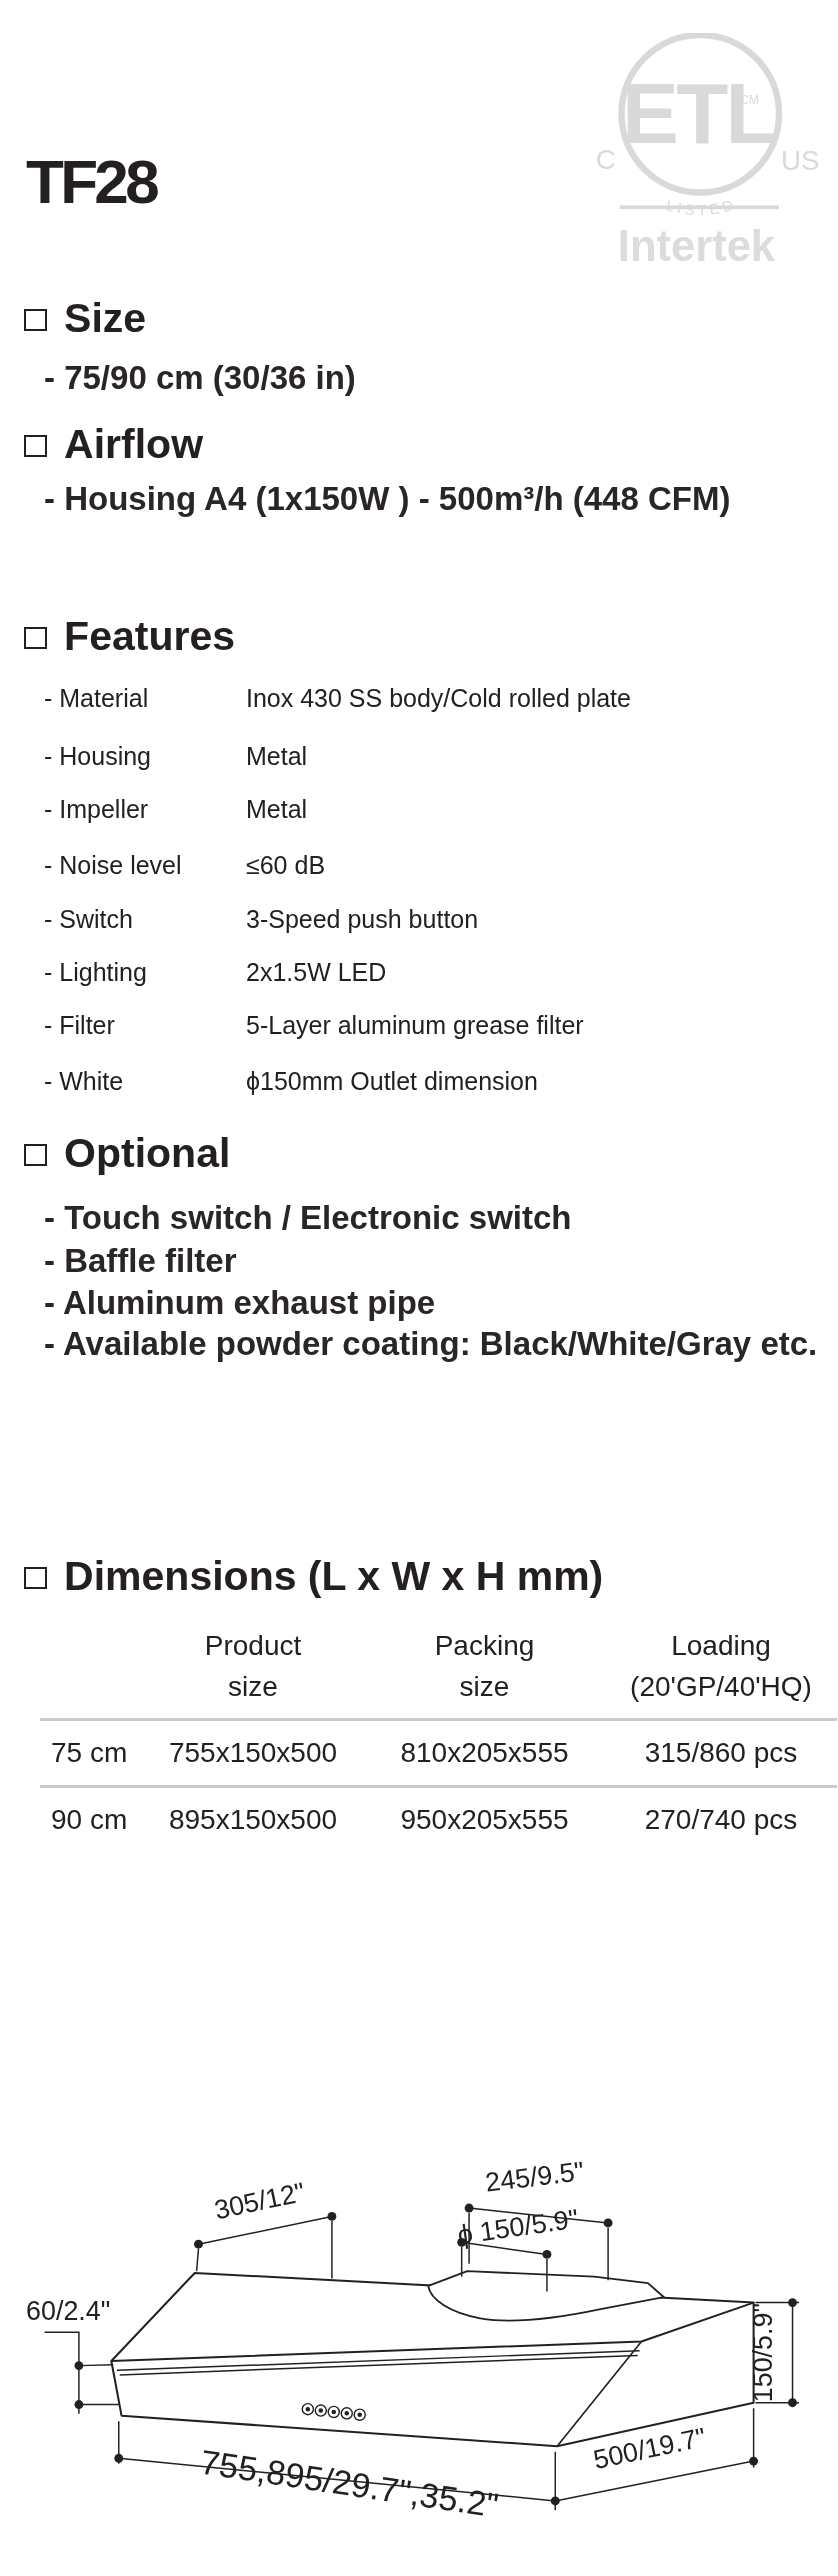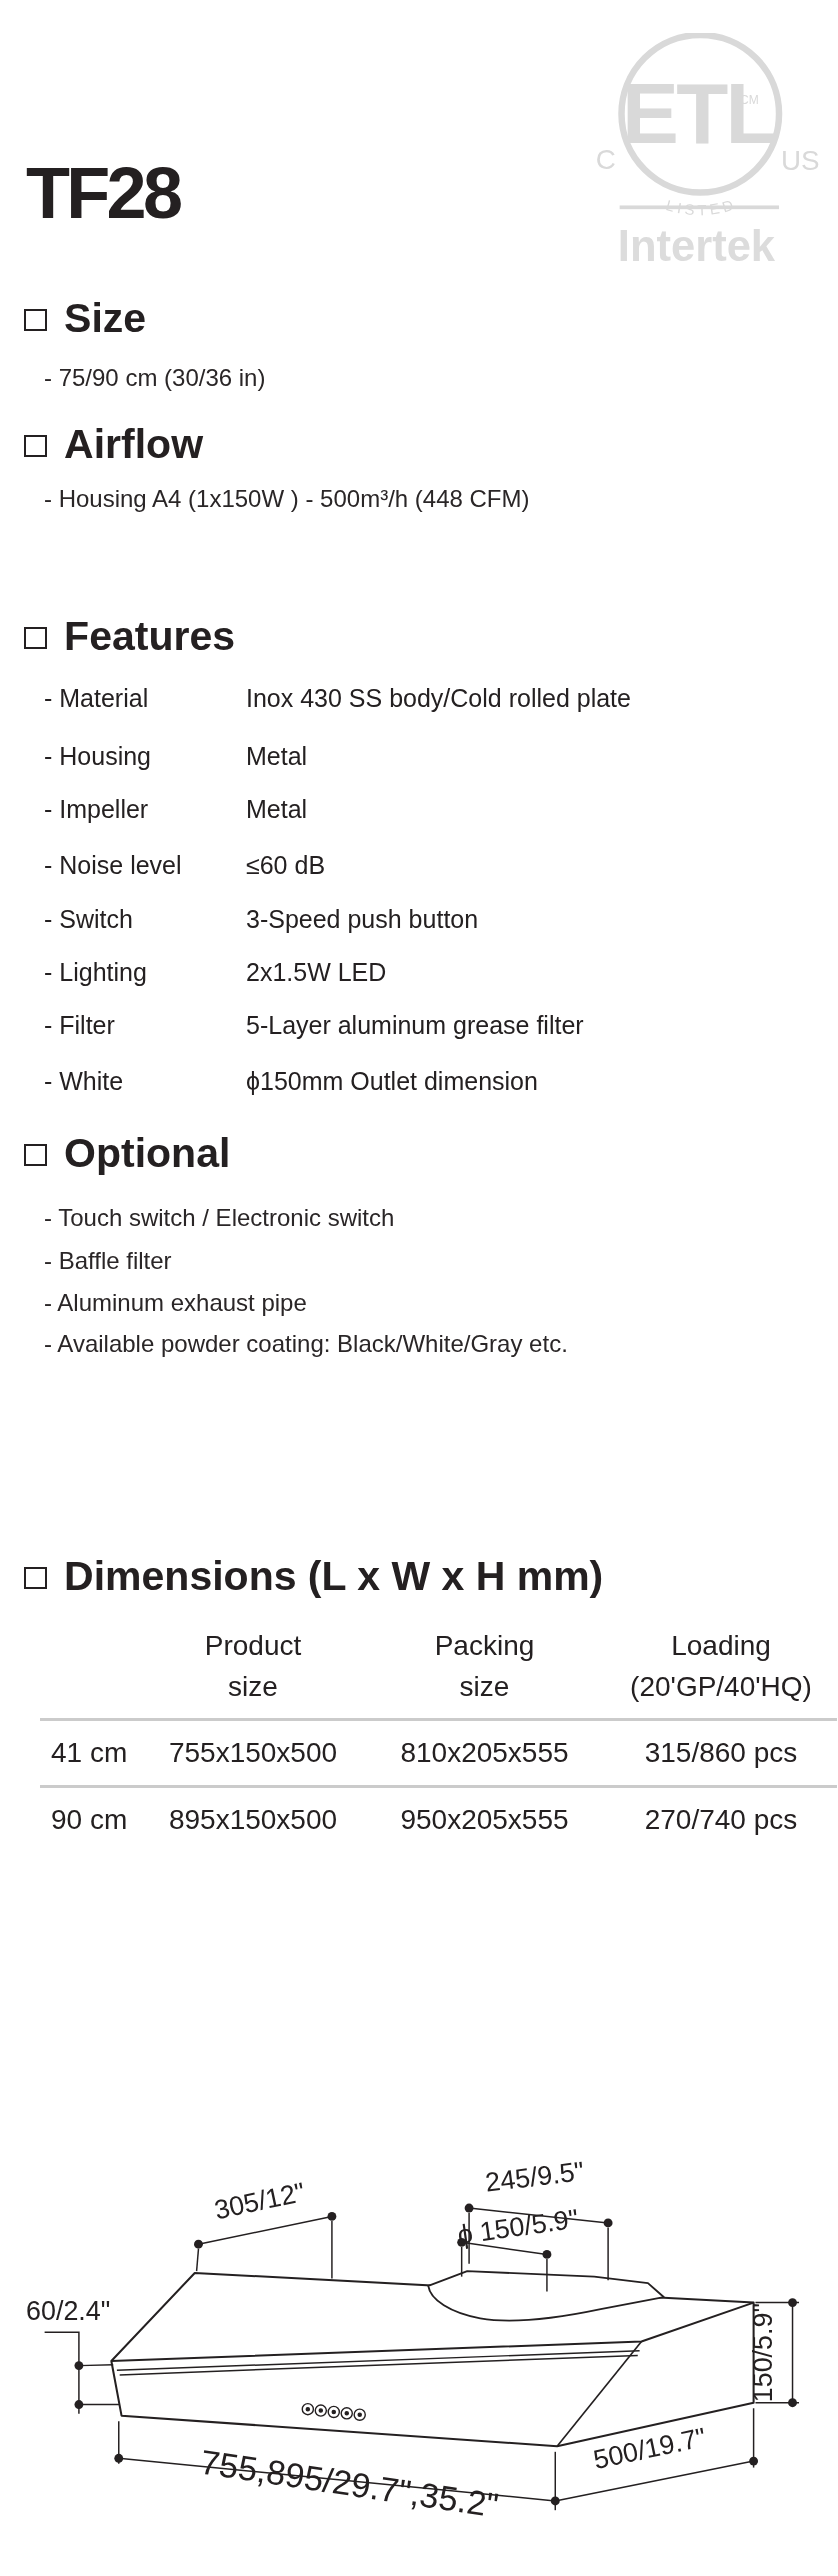--- a/index.html
+++ b/index.html
@@ -1,28 +1,28 @@
 <!DOCTYPE html>
 <html style="font-size:15px"><head>
 <meta charset="utf-8">
 <style>
   html,body{margin:0;padding:0;background:#fff;}
   .page{
     position:relative;width:839px;height:2576px;background:#ffffff;
     font-family:"Liberation Sans","DejaVu Sans",sans-serif;color:#242021;overflow:hidden;
   }
   .page-title{
-    position:absolute;left:26px;top:109px;font-size:72px;font-weight:700;
+    position:absolute;left:26px;top:109px;font-size:62px;font-weight:700;
     letter-spacing:-3.7px;color:#242021;line-height:1;
   }
   .logo-svg{position:absolute;left:552px;top:33px;}
   .sec-head{position:absolute;left:24px;display:flex;align-items:center;gap:17.6px;}
   .sq{width:18.5px;height:18.5px;border:2.8px solid #242021;flex:0 0 auto;margin-top:2.8px;}
   .sec-head h2{margin:0;font-size:41px;font-weight:700;line-height:43px;letter-spacing:0;}
-  .item{position:absolute;left:44px;font-size:24px;line-height:30px;font-weight:400;color:#2a2627;white-space:nowrap;}
+  .item{position:absolute;left:44px;font-size:33px;line-height:30px;font-weight:700;color:#2a2627;white-space:nowrap;}
   .feat-row{position:absolute;left:44px;right:18.5px;font-size:25px;line-height:30px;white-space:nowrap;}
   .feat-label{display:inline-block;width:208px;}
   .feat-value{position:absolute;left:202px;top:0;}
   .dim-table{
     position:absolute;left:40px;top:1618px;width:797px;
     display:grid;grid-template-columns:102px 222px 241px 232px;font-size:28px;
   }
   .hcell{text-align:center;line-height:41px;padding-top:7.4px;padding-bottom:11px;}
   .hr{grid-column:1/-1;height:2.8px;background:#cbcbcb;}
   .cell{height:64px;display:flex;align-items:center;justify-content:center;white-space:nowrap;}
@@ -124,21 +124,21 @@
       <div>Packing</div>
       <div>size</div>
     </div>
     <div class="hcell">
       <div>Loading</div>
       <div>(20'GP/40'HQ)</div>
     </div>
 
     <div class="hr"></div>
 
-    <div class="cell rowlabel">41 cm</div>
+    <div class="cell rowlabel">75 cm</div>
     <div class="cell">755x150x500</div>
     <div class="cell">810x205x555</div>
     <div class="cell">315/860 pcs</div>
 
     <div class="hr"></div>
 
     <div class="cell rowlabel">90 cm</div>
     <div class="cell">895x150x500</div>
     <div class="cell">950x205x555</div>
     <div class="cell">270/740 pcs</div>

